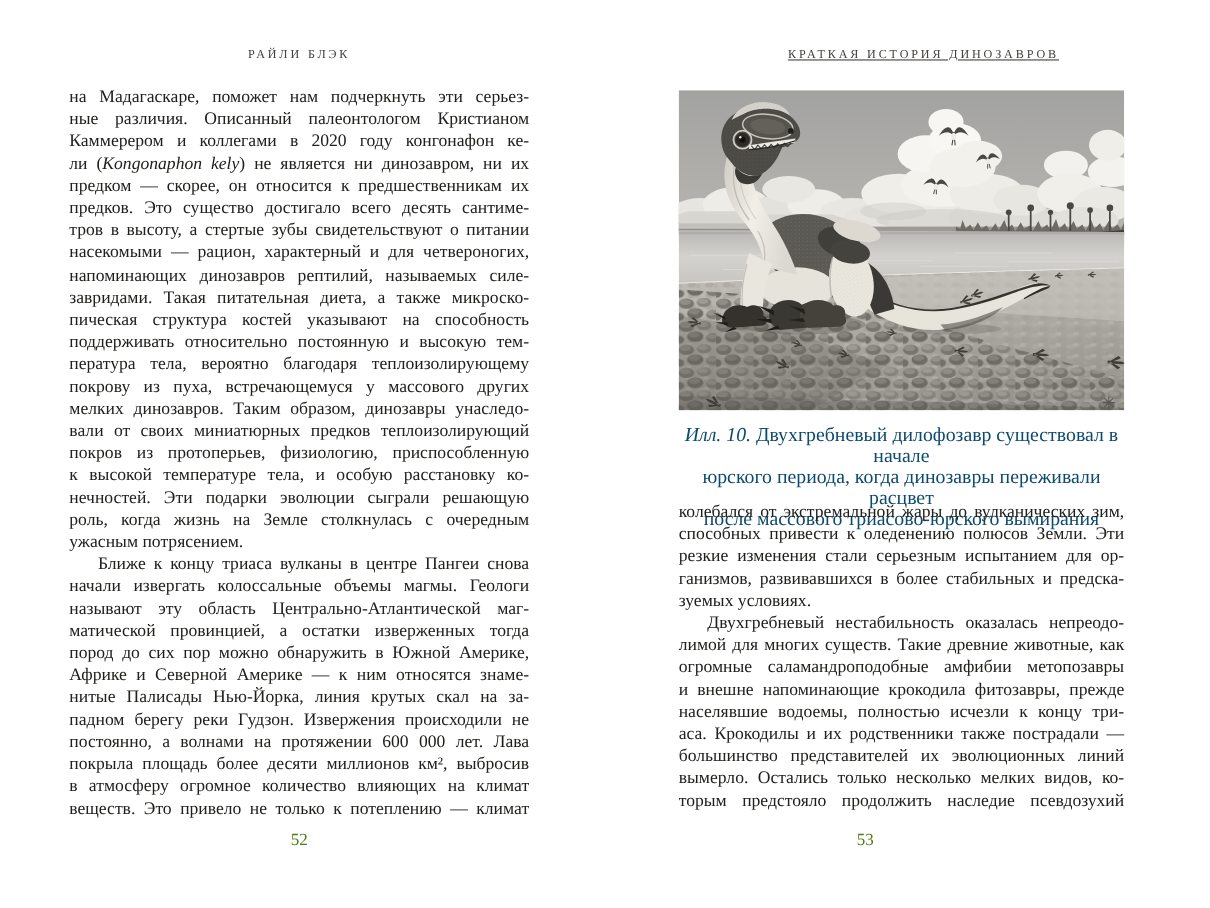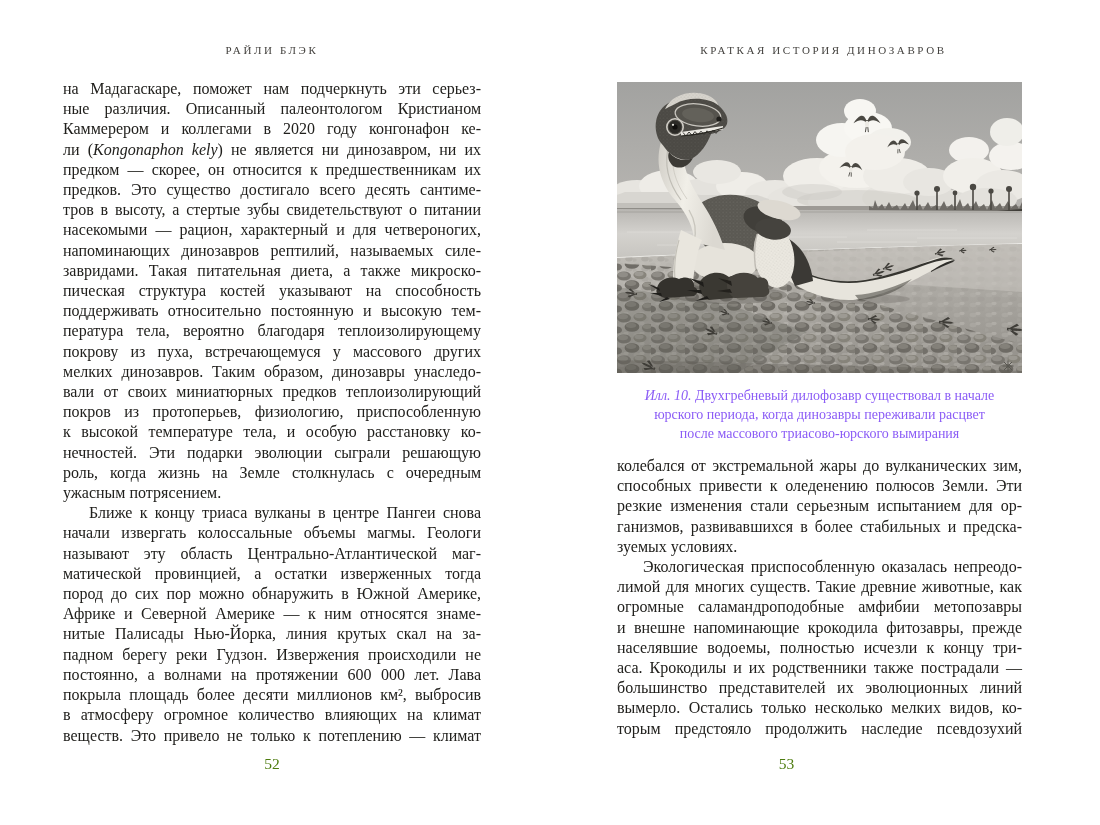--- a/index.html
+++ b/index.html
@@ -6,33 +6,33 @@
   body{
     width:1100px;height:825px;background:#ffffff;overflow:hidden;position:relative;
     font-family:"Liberation Serif","DejaVu Serif",serif;color:#21201d;
     -webkit-font-smoothing:antialiased;
   }
   .page-header{
     position:absolute;top:43px;font-size:11px;line-height:15px;
     letter-spacing:2.6px;color:#44423f;text-align:center;
   }
   .ph-left{left:63px;width:418px;}
-  .ph-right{left:621px;width:405px;}
+  .ph-right{left:637px;width:405px;text-decoration:underline;}
   .textblock{position:absolute;font-size:16px;line-height:20.2px;}
   .tb-left{left:63px;top:79px;width:418px;}
   .tb-right{left:617px;top:456px;width:405px;}
   .line{text-align:justify;text-align-last:justify;white-space:normal;}
   .line.last{text-align-last:left;}
   .line.ind{text-indent:26px;}
   .para{margin:0;}
   em{}
   figure{position:absolute;left:617px;top:82px;width:405px;margin:0;}
   figure svg{display:block;}
   .caption{
-    margin-top:13px;font-size:14px;line-height:19px;color:#8b5cf6;width:405px;
+    margin-top:13px;font-size:18px;line-height:19px;color:#0c4a6e;width:405px;
   }
   .caption .line,.caption .line.last{text-align:center;text-align-last:center;text-indent:0;}
   .page-number{
     position:absolute;top:755px;font-size:15.5px;color:#4d7c0f;text-align:center;
   }
   .pn-left{left:63px;width:418px;}
   .pn-right{left:584px;width:405px;}
 </style>
 </head>
 <body>
@@ -286,21 +286,21 @@
 
   <div class="textblock tb-right">
       <div class="para">
         <div class="line"><span>колебался от экстремальной жары до вулканических зим,</span></div>
         <div class="line"><span>способных привести к оледенению полюсов Земли. Эти</span></div>
         <div class="line"><span>резкие изменения стали серьезным испытанием для ор-</span></div>
         <div class="line"><span>ганизмов, развивавшихся в более стабильных и предска-</span></div>
         <div class="line last"><span>зуемых условиях.</span></div>
       </div>
       <div class="para">
-        <div class="line ind"><span>Экологическая приспособленную оказалась непреодо-</span></div>
+        <div class="line ind"><span>Двухгребневый нестабильность оказалась непреодо-</span></div>
         <div class="line"><span>лимой для многих существ. Такие древние животные, как</span></div>
         <div class="line"><span>огромные саламандроподобные амфибии метопозавры</span></div>
         <div class="line"><span>и внешне напоминающие крокодила фитозавры, прежде</span></div>
         <div class="line"><span>населявшие водоемы, полностью исчезли к концу три-</span></div>
         <div class="line"><span>аса. Крокодилы и их родственники также пострадали —</span></div>
         <div class="line"><span>большинство представителей их эволюционных линий</span></div>
         <div class="line"><span>вымерло. Остались только несколько мелких видов, ко-</span></div>
         <div class="line"><span>торым предстояло продолжить наследие псевдозухий</span></div>
       </div>
     </div>

